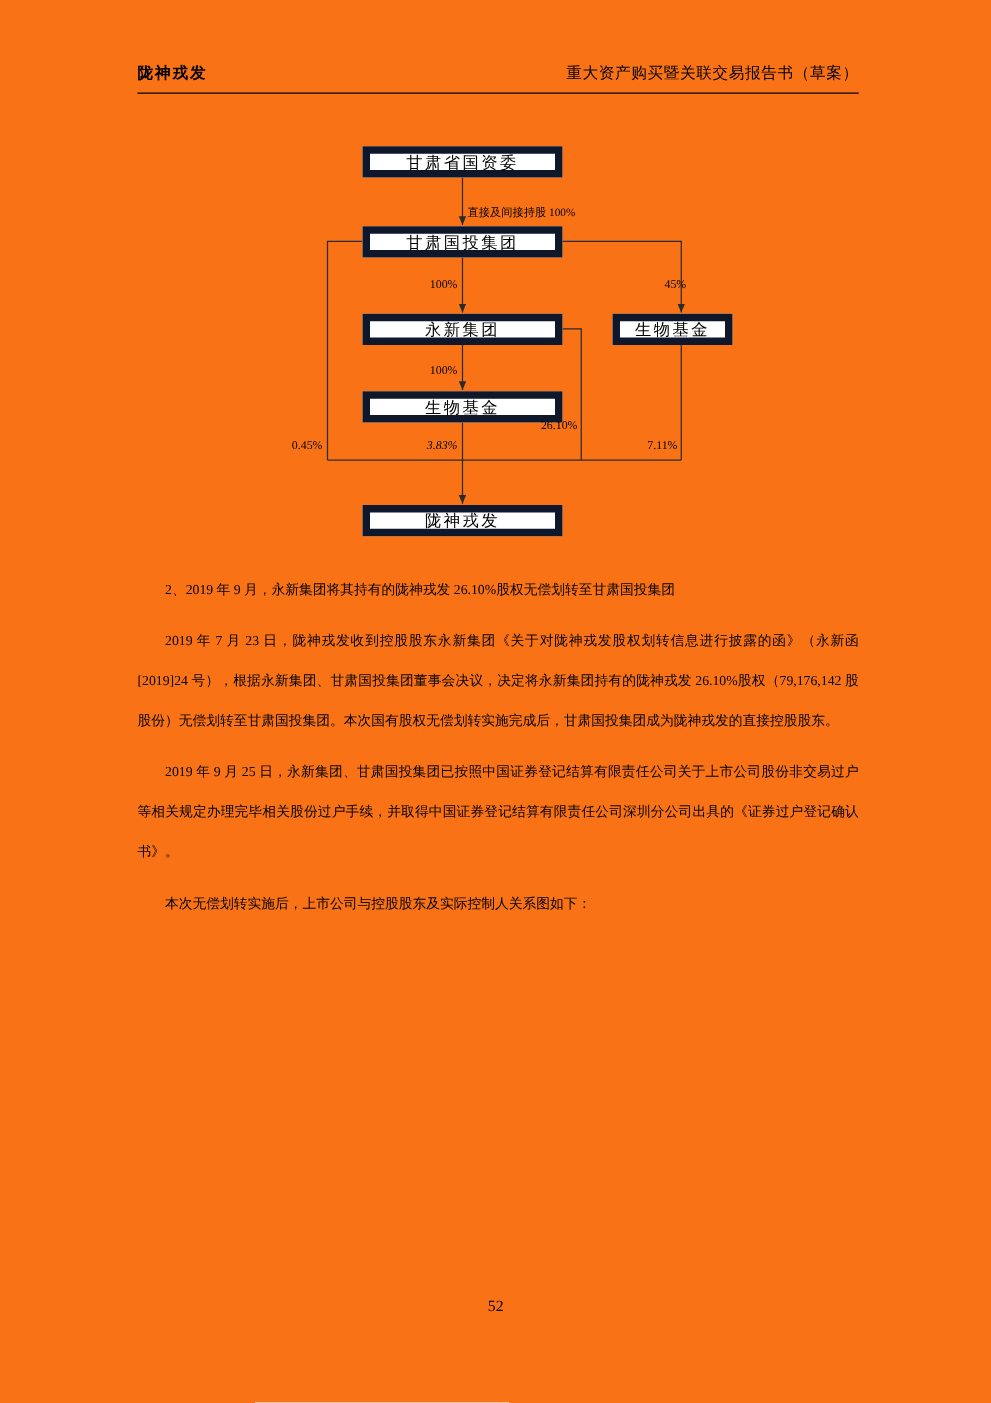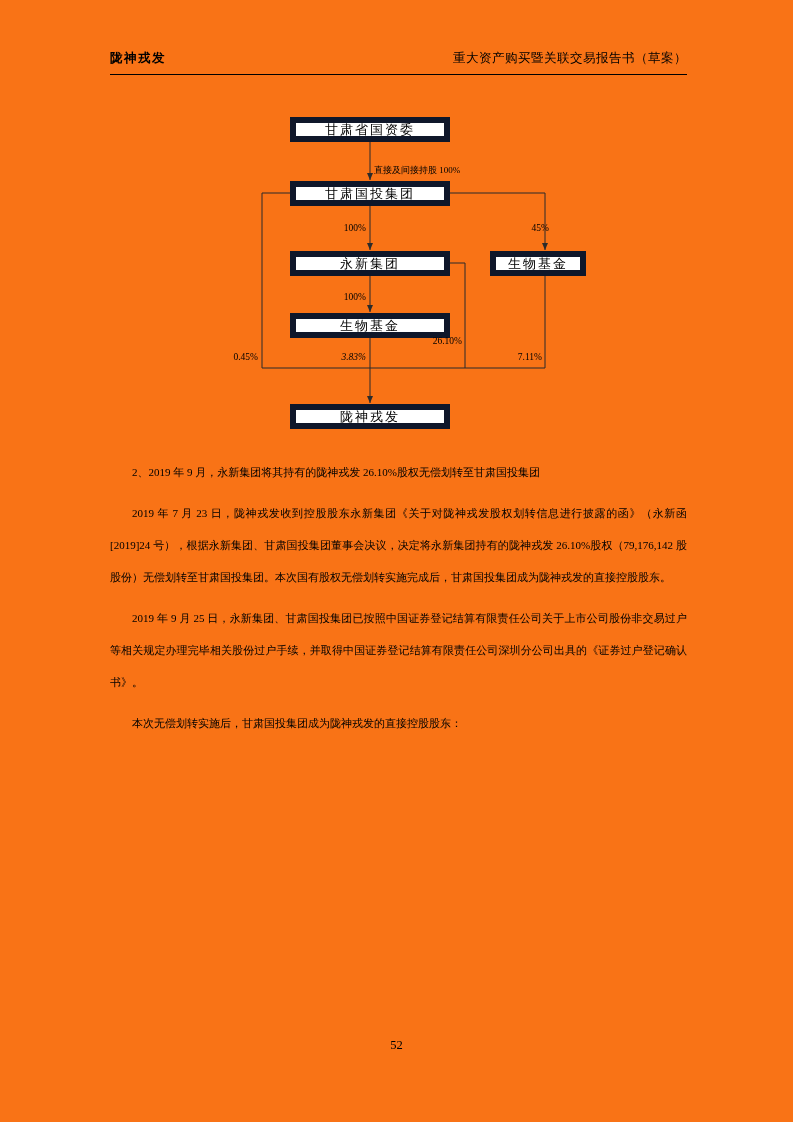--- a/index.html
+++ b/index.html
@@ -106,20 +106,20 @@
     <span class="dlabel rt" style="left:220px; top:352px; width:38px;">0.45%</span>
     <span class="dlabel rt" style="left:324px; top:352px; width:42px;font-style:italic;">3.83%</span>
     <span class="dlabel rt" style="left:416px; top:336px; width:46px;">26.10%</span>
     <span class="dlabel rt" style="left:504px; top:352px; width:38px;">7.11%</span>
   </div>
 
   <main class="content">
     <p>2、2019 年 9 月，永新集团将其持有的陇神戎发 26.10%股权无偿划转至甘肃国投集团</p>
     <p>2019 年 7 月 23 日，陇神戎发收到控股股东永新集团《关于对陇神戎发股权划转信息进行披露的函》（永新函[2019]24 号），根据永新集团、甘肃国投集团董事会决议，决定将永新集团持有的陇神戎发 26.10%股权（79,176,142 股股份）无偿划转至甘肃国投集团。本次国有股权无偿划转实施完成后，甘肃国投集团成为陇神戎发的直接控股股东。</p>
     <p>2019 年 9 月 25 日，永新集团、甘肃国投集团已按照中国证券登记结算有限责任公司关于上市公司股份非交易过户等相关规定办理完毕相关股份过户手续，并取得中国证券登记结算有限责任公司深圳分公司出具的《证券过户登记确认书》。</p>
-    <p>本次无偿划转实施后，甘肃国投集团成为陇神戎发的直接控股股东：</p>
+    <p>本次无偿划转实施后，上市公司与控股股东及实际控制人关系图如下：</p>
   </main>
 
   <footer class="page-num">
     <span>52</span>
   </footer>
 
 </div>
 
 </body></html>

